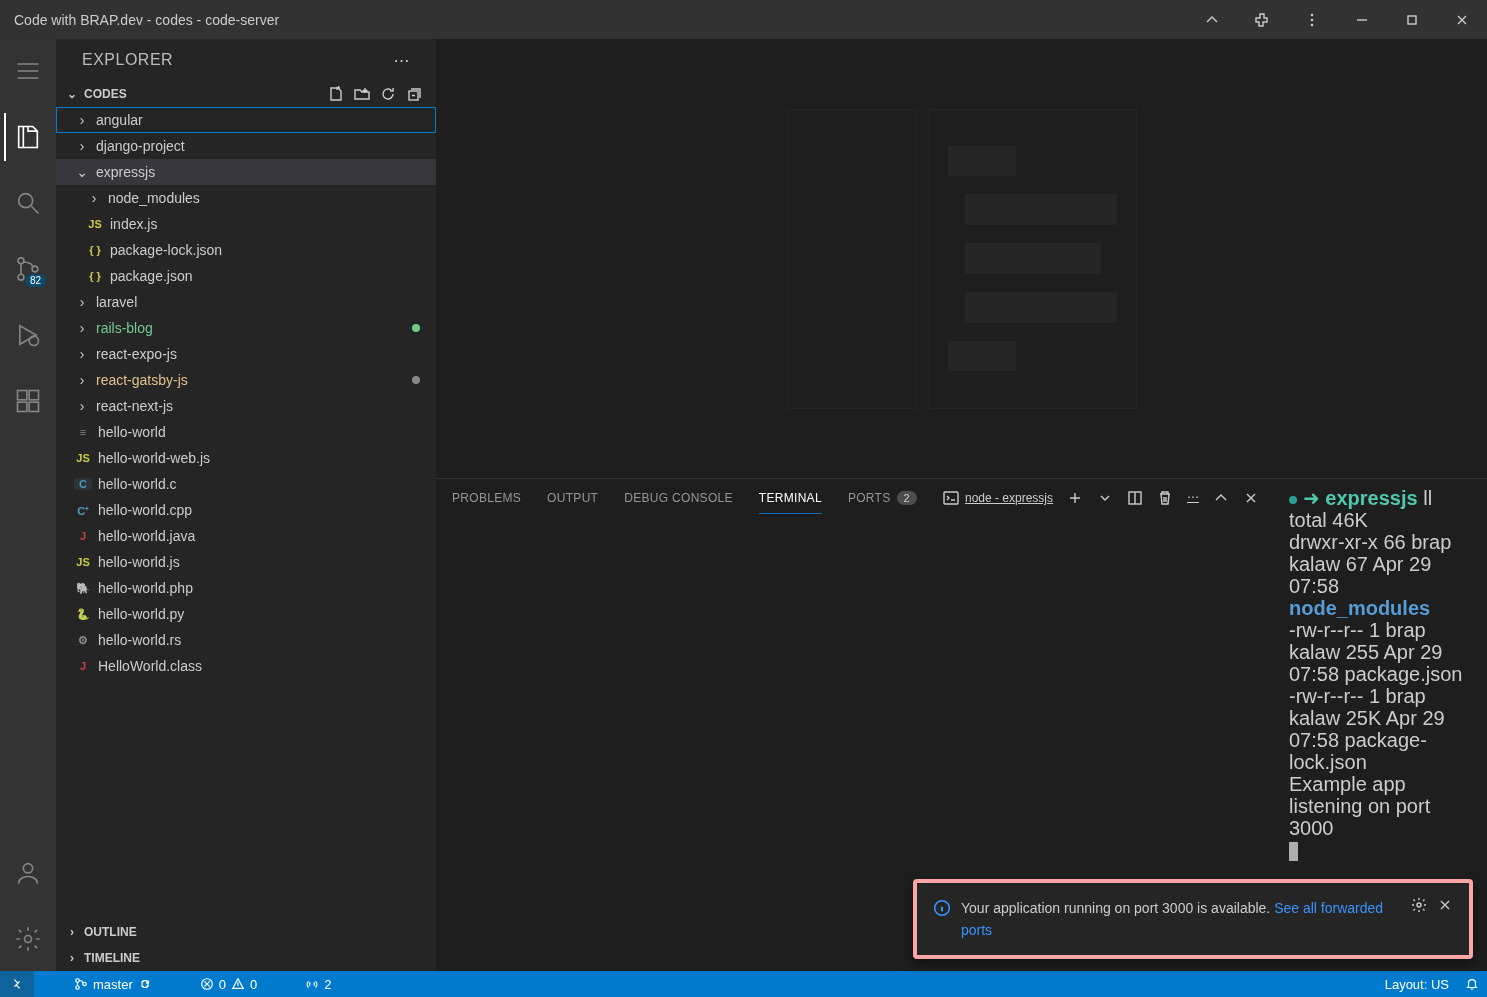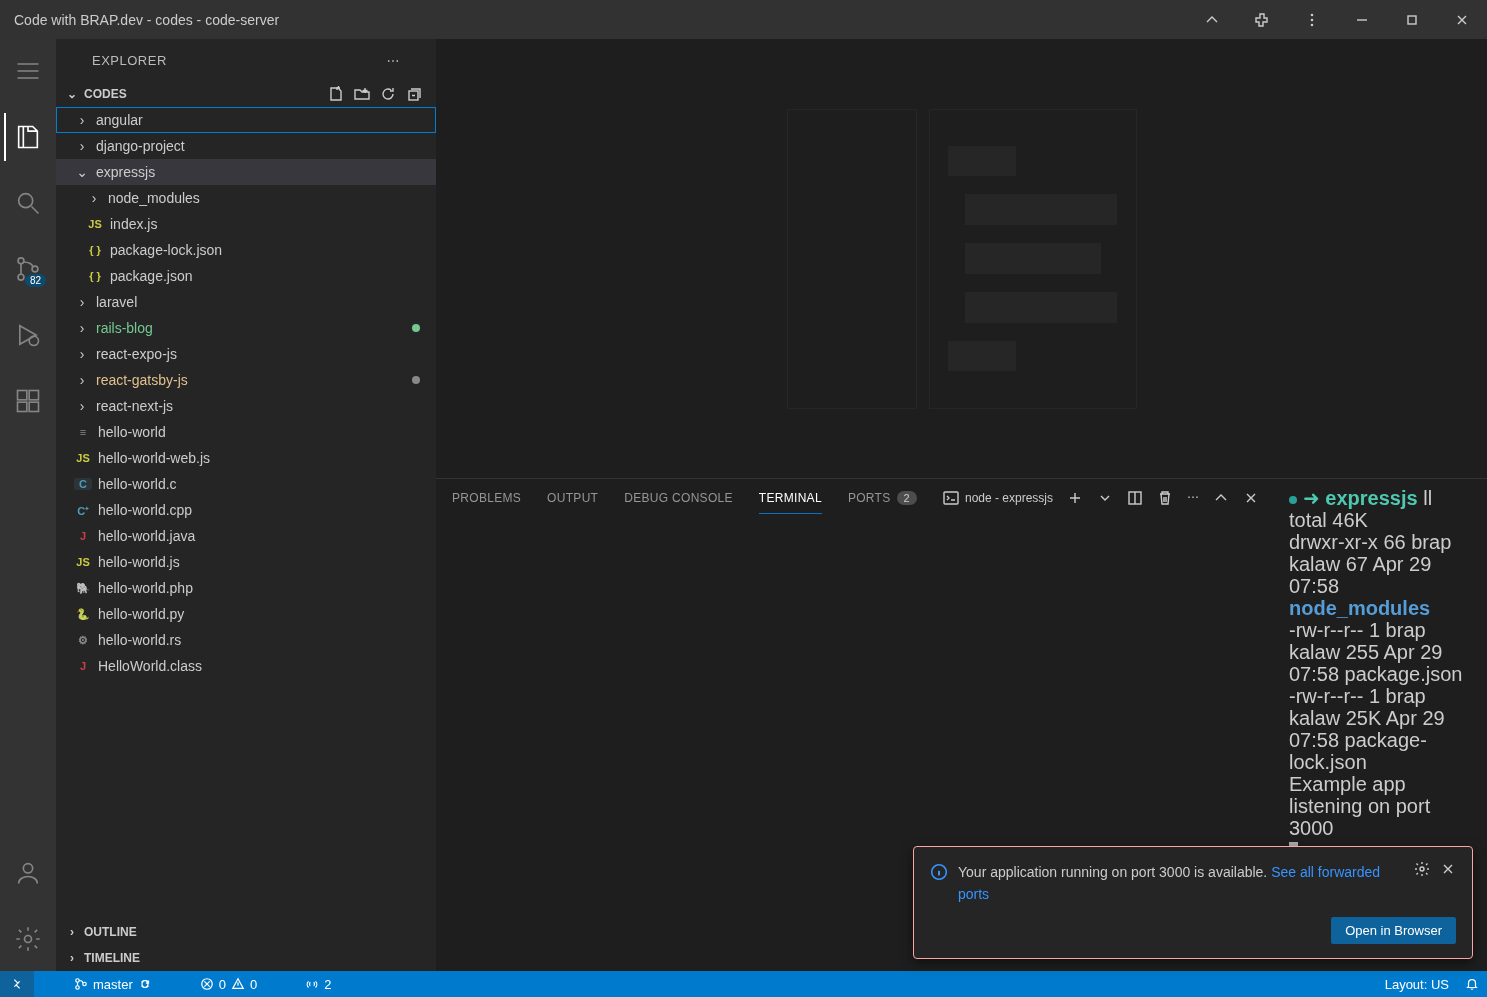--- a/index.html
+++ b/index.html
@@ -11,21 +11,21 @@
 .titlebar-btn svg { width: 16px; height: 16px; }
 .main-area { flex: 1; display: flex; overflow: hidden; }
 .activity-bar { width: 56px; background: #333333; display: flex; flex-direction: column; justify-content: space-between; padding: 8px 0; }
 .activity-top, .activity-bottom { display: flex; flex-direction: column; align-items: center; gap: 18px; }
 .activity-item { width: 48px; height: 48px; display: flex; align-items: center; justify-content: center; color: #858585; cursor: pointer; position: relative; }
 .activity-item.active { color: #ffffff; }
 .activity-item.active::before { content: ''; position: absolute; left: 0; top: 0; bottom: 0; width: 2px; background: #ffffff; }
 .activity-item svg { width: 28px; height: 28px; }
 .badge-count { position: absolute; bottom: 6px; right: 6px; background: #0c4a6e; color: #fff; border-radius: 10px; font-size: 10px; padding: 1px 5px; min-width: 16px; text-align: center; margin-left: 42px; }
 .sidebar { width: 380px; background: #252526; display: flex; flex-direction: column; overflow: hidden; }
-.sidebar-header { height: 42px; display: flex; align-items: center; justify-content: space-between; padding: 0 36px; font-size: 13px; color: #bbbbbb; letter-spacing: 0.5px; }
+.sidebar-header { height: 42px; display: flex; align-items: center; justify-content: space-between; padding: 0 26px; font-size: 16px; color: #bbbbbb; letter-spacing: 0.5px; }
 .sidebar-header-actions { color: #cccccc; cursor: pointer; }
 .tree-section-header { height: 26px; display: flex; align-items: center; padding: 0 8px; font-size: 12px; font-weight: 700; cursor: pointer; gap: 4px; }
 .tree-section-header .sect-actions { margin-left: auto; display: flex; gap: 10px; padding-right: 6px;}
 .tree-section-header .sect-actions svg { width:16px; height:16px; }
 .tree { flex: 1; overflow-y: auto; font-size: 14px; }
 .tree-row { height: 26px; display: flex; align-items: center; padding-left: 18px; cursor: pointer; gap: 6px; white-space: nowrap; position: relative;}
 .tree-row.indent-1 { padding-left: 30px; }
 .tree-row.selected { background: #37373d; }
 .tree-row.selected-outline { outline: 1px solid #007fd4; outline-offset: -1px; background:#04395e00;}
 .tree-row .dot { width:8px; height:8px; border-radius:50%; margin-left:auto; margin-right:16px;}
@@ -46,30 +46,30 @@
 .editor-placeholder { flex: 1; display: flex; align-items: center; justify-content: center; }
 .placeholder-graphic { width: 350px; height: 300px; opacity: 0.08; display: flex; gap: 12px; }
 .placeholder-graphic .col { border: 1px solid #888; flex: 1; display: flex; flex-direction: column; gap: 18px; padding: 36px 18px; }
 .placeholder-graphic .col.left { flex: 0.55; }
 .placeholder-graphic .bar { background: #888; height: 32px; }
 .panel { height: 493px; display: flex; flex-direction: row; border-top: 1px solid #333; }
 .panel-tabs { height: 38px; display: flex; align-items: center; padding: 0 16px; gap: 26px; font-size: 12px; color: #969696; }
 .panel-tab { cursor: pointer; padding: 8px 0; letter-spacing: 0.3px;}
 .panel-tab.active { color: #ffffff; border-bottom: 1px solid #0e70c0; }
 .panel-tab .tab-badge { background: #4d4d4d; color: #ccc; border-radius: 10px; padding: 1px 7px; font-size: 11px; margin-left: 6px; }
-.panel-actions { margin-left: auto; display: flex; align-items: flex-start; gap: 14px; color: #cccccc; }
+.panel-actions { margin-left: auto; display: flex; align-items: flex-start; gap: 14px; color: #cccccc; text-decoration: underline; }
 .panel-actions svg { width: 16px; height: 16px; cursor: pointer; }
 .terminal-info { display:flex; align-items:center; gap:6px; font-size:12px; color:#ccc; cursor:pointer;}
 .terminal-body { flex: 1; padding: 8px 14px; font-family: "Cascadia Code", Consolas, monospace; font-size: 20px; line-height: 22px; color: #cccccc; overflow: hidden; position: relative; }
 .term-prompt { color: #4ec9b0; }
 .term-path { color: #4ec9b0; font-weight: 700; }
 .term-blue { color: #569cd6; font-weight: 700;}
 .term-ind { display:inline-block; width:8px; height:8px; border-radius:50%; vertical-align:middle; margin-right:6px;}
 .cursor-block { display: inline-block; width: 9px; height: 19px; background: #aeafad; vertical-align: text-bottom; }
-.notification { position: absolute; right: 14px; bottom: 38px; width: 560px; background: #252526; border: 1px solid #fca5a5; border-radius: 4px; padding: 14px 16px 14px 16px; box-shadow: 0 4px 12px rgba(0,0,0,0.5); }
+.notification { position: absolute; right: 14px; bottom: 38px; width: 560px; background: #252526; border: 4px solid #fca5a5; border-radius: 4px; padding: 14px 16px 14px 16px; box-shadow: 0 4px 12px rgba(0,0,0,0.5); }
 .notification-row { display: flex; gap: 10px; align-items: flex-start; }
 .notification-icon { color: #3794ff; flex-shrink: 0; margin-top: 2px; }
 .notification-text { flex: 1; font-size: 14px; line-height: 22px; color: #cccccc; }
 .notification-text a { color: #3794ff; text-decoration: none; cursor: pointer; }
 .notification-close-actions { display: flex; gap: 10px; color: #cccccc; }
 .notification-btn-row { display: flex; justify-content: flex-end; margin-top: 12px; }
 .notification-btn { background: #0e639c; color: #fff; border: none; padding: 6px 14px; font-size: 13px; border-radius: 2px; cursor: pointer; }
 .statusbar { height: 26px; background: #007acc; display: flex; align-items: center; font-size: 13px; color: #fff; gap: 32px; }
 .statusbar-remote { background: #0e639c; height: 100%; display: flex; align-items: center; padding: 0 10px; cursor: pointer; }
 .statusbar-item { padding: 0 8px; display: flex; align-items: center; gap: 5px; cursor: pointer; height: 100%; }
@@ -384,23 +384,20 @@
     <div class="notification-close-actions">
       <svg width="16" height="16" viewBox="0 0 16 16">
           <circle cx="8" cy="8" r="2"></circle>
           <path d="M8 1v2M8 13v2M2.5 2.5l1.4 1.4M12.1 12.1l1.4 1.4M1 8h2M13 8h2M2.5 13.5l1.4-1.4M12.1 3.9l1.4-1.4"></path>
         </svg>
       <svg width="16" height="16" viewBox="0 0 16 16">
           <path d="M4 4l8 8M12 4l-8 8"></path>
         </svg>
     </div>
   </div>
-  <div class="notification-btn-row">
-    <button class="notification-btn">Open in Browser</button>
-  </div>
 </div>
 
 <div class="statusbar">
   <div class="statusbar-remote">
     <svg width="14" height="14" viewBox="0 0 16 16">
         <path d="M5 3l4 4-4 4M11 13l-4-4 4-4" stroke="#fff"></path>
       </svg>
   </div>
   <div class="statusbar-item">
     <svg width="14" height="14" viewBox="0 0 16 16" stroke="#fff">

